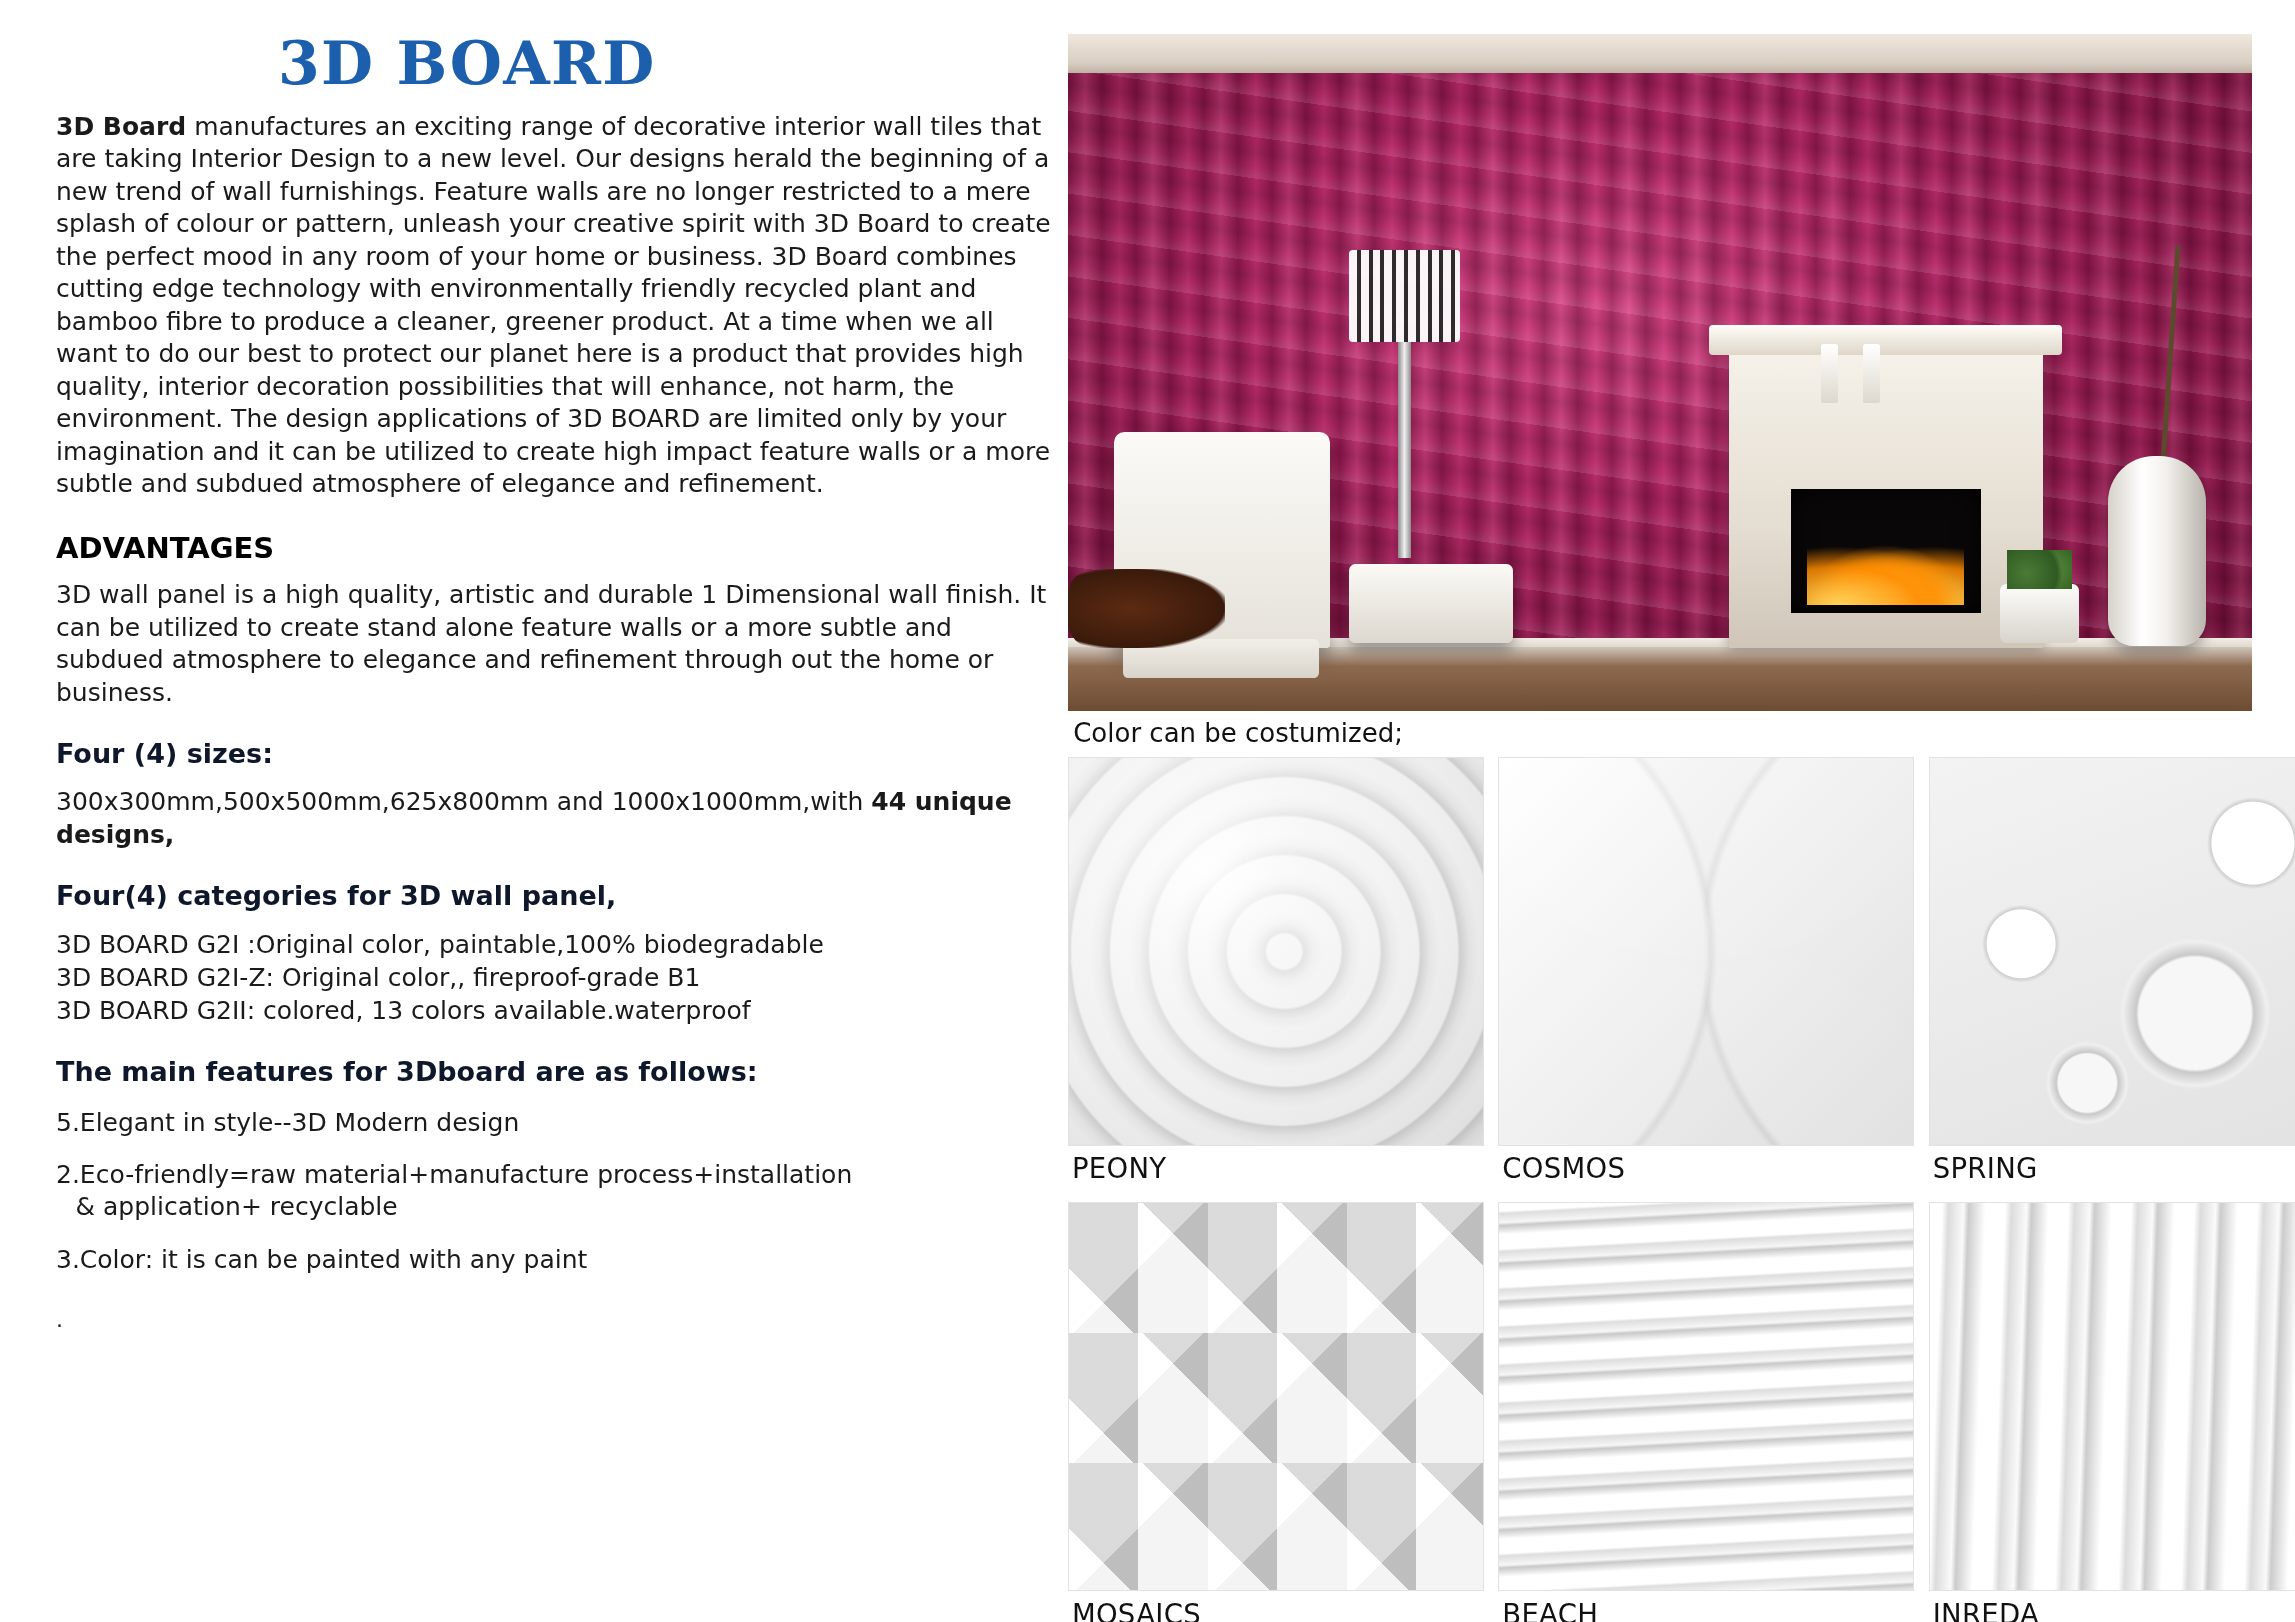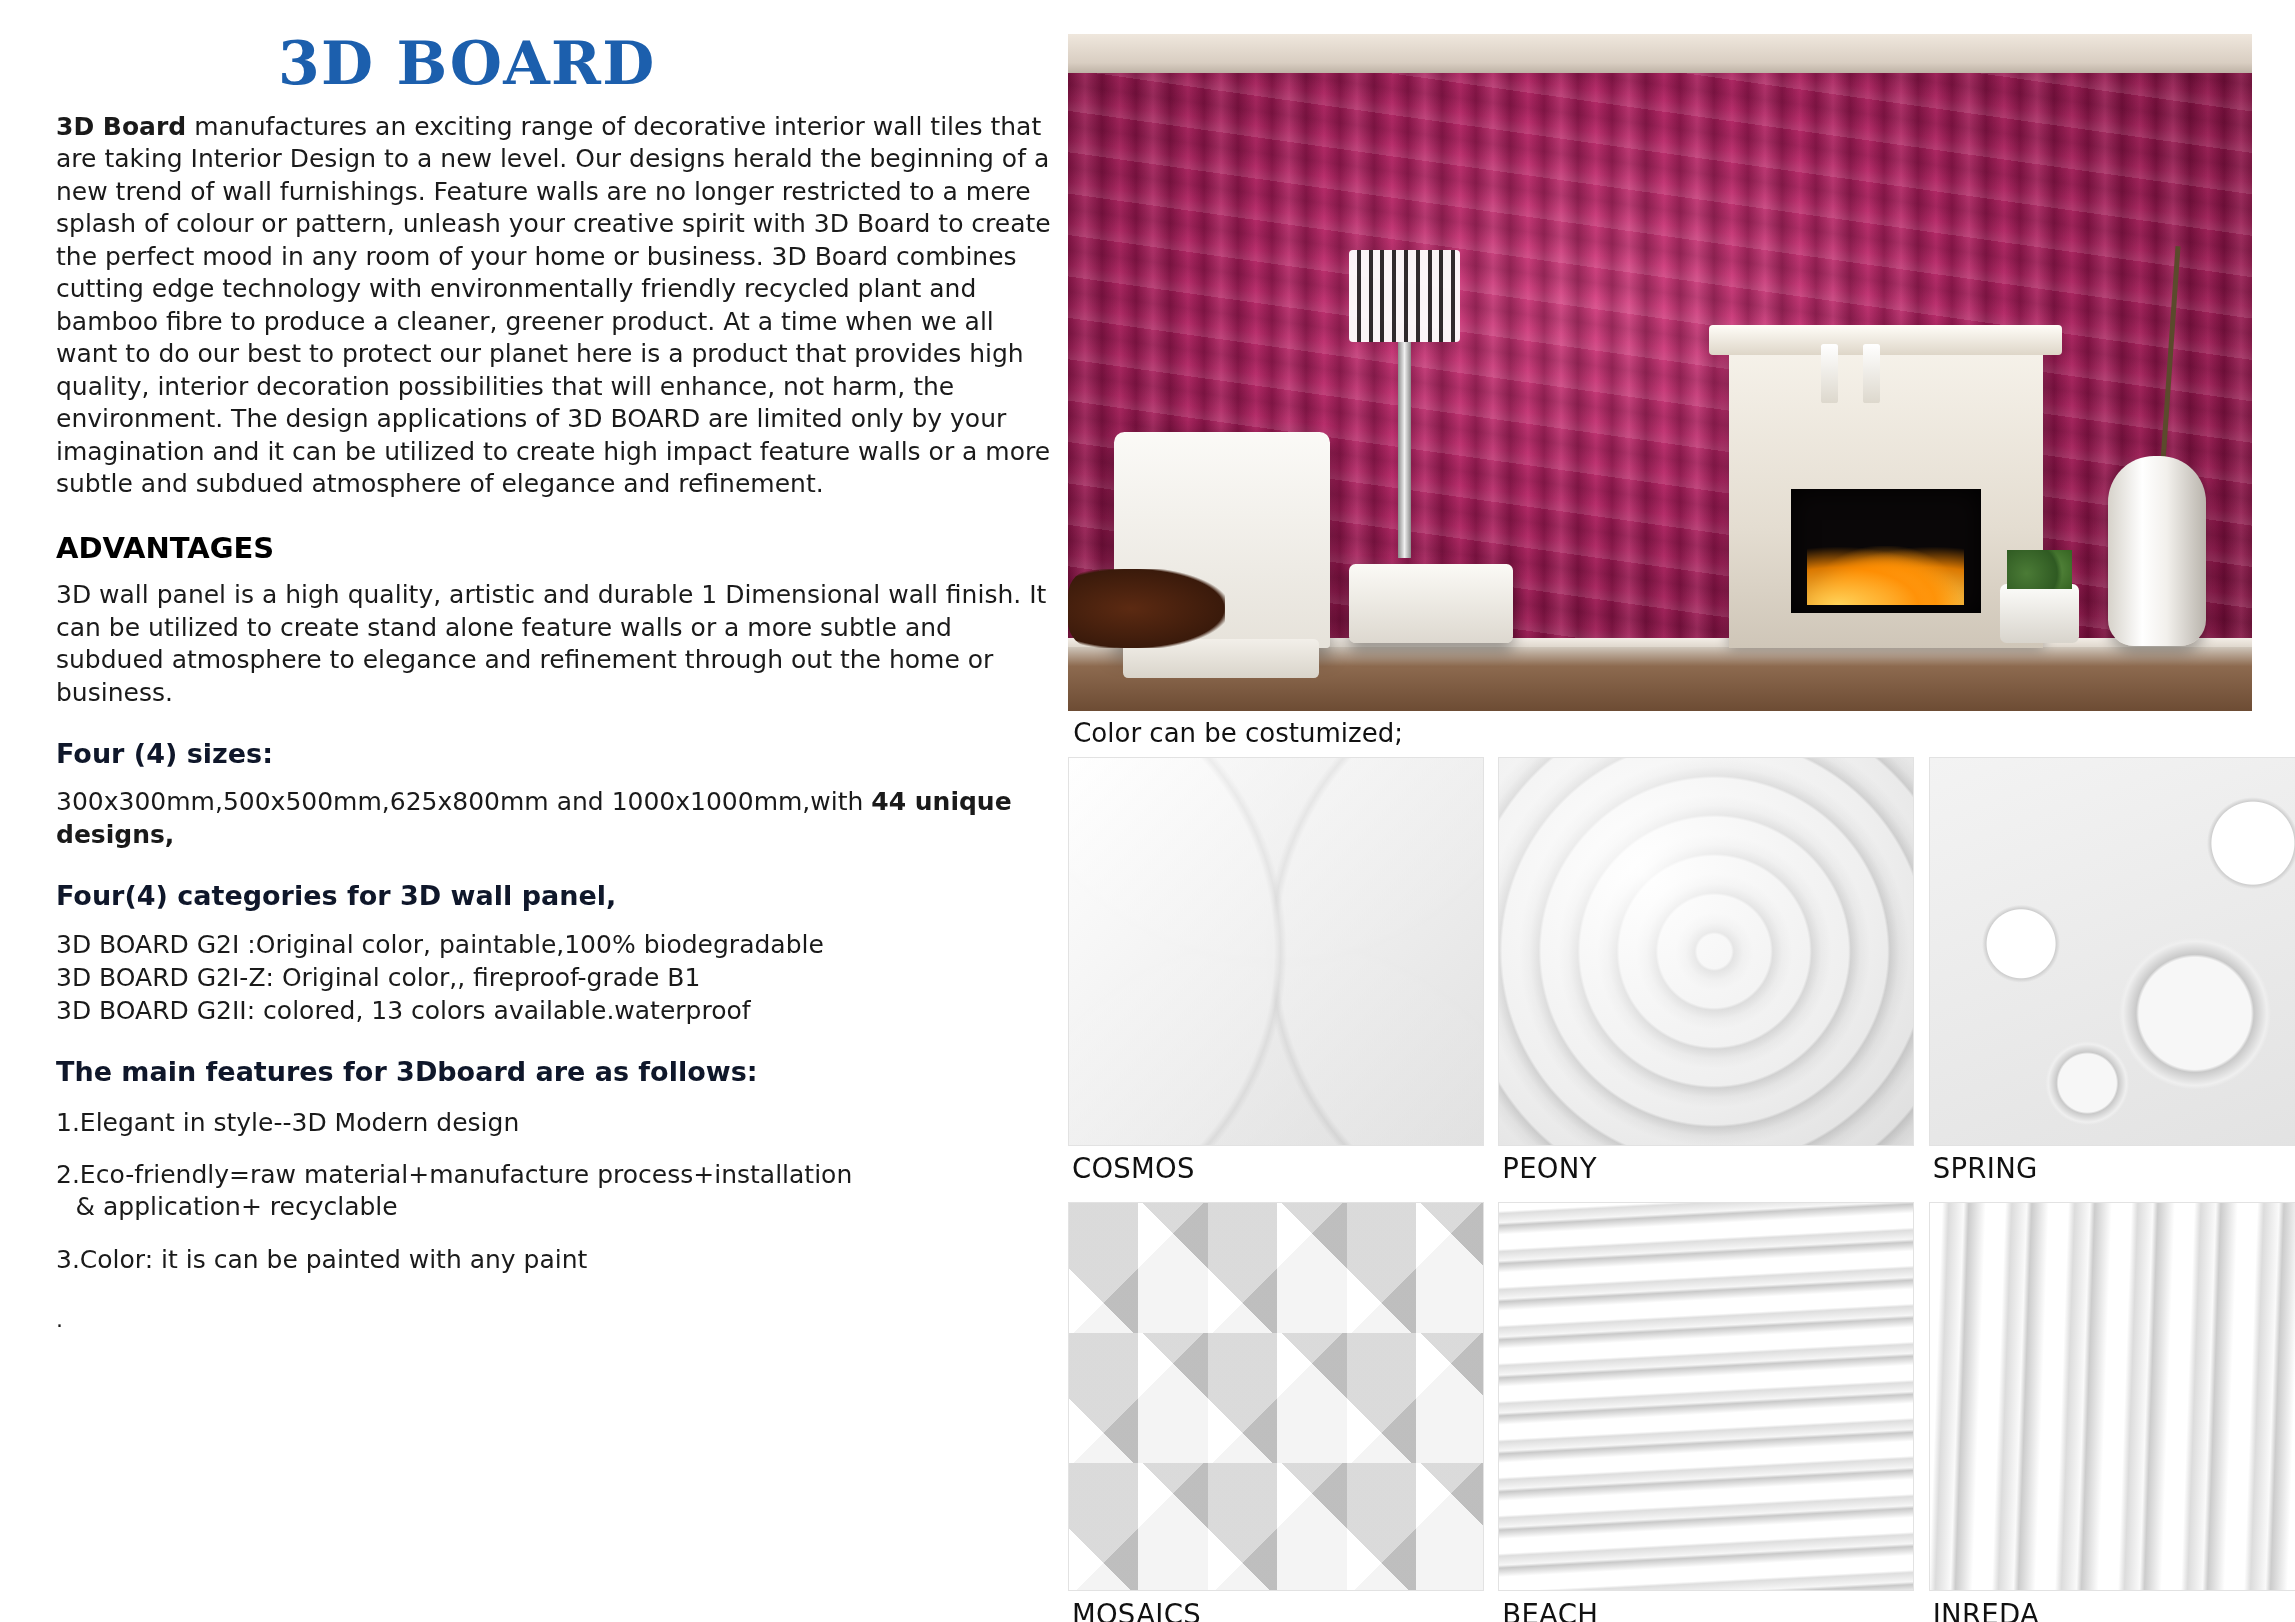--- a/index.html
+++ b/index.html
@@ -392,21 +392,21 @@
     </div>
 
     <div class="sub-head">Four(4) categories for 3D wall panel,</div>
     <div class="list-line">3D BOARD G2I :Original color, paintable,100% biodegradable</div>
     <div class="list-line">3D BOARD G2I-Z: Original color,, fireproof-grade B1</div>
     <div class="list-line">3D BOARD G2II: colored, 13 colors available.waterproof</div>
 
     <div class="sub-head">The main features for 3Dboard are as follows:</div>
 
     <div class="feature-line">
-      <span>1.Elegant in style--3D Modern design</span>
+      <span>5.Elegant in style--3D Modern design</span>
     </div>
     <div class="feature-line">
       <span>2.Eco-friendly=raw material+manufacture process+installation</span>
       <span class="indent">&amp; application+ recyclable</span>
     </div>
     <div class="feature-line">
       <span>3.Color: it is can be painted with any paint</span>
     </div>
 
     <div class="trailing-dot">.</div>
@@ -432,34 +432,34 @@
       <div class="hero-plant"></div>
       <div class="hero-branch"></div>
       <div class="hero-vase"></div>
     </div>
 
     <div class="caption-custom">Color can be costumized;</div>
 
     <div class="tile-grid">
 
       <div class="tile-cell">
+        <div class="tile-img pat-peony">
+          <span class="tile-watermark"></span>
+        </div>
+        <div class="tile-label">PEONY</div>
+      </div>
+
+      <div class="tile-cell">
         <div class="tile-img pat-cosmos">
           <span class="tile-watermark"></span>
         </div>
         <div class="tile-label">COSMOS</div>
       </div>
 
       <div class="tile-cell">
-        <div class="tile-img pat-peony">
-          <span class="tile-watermark"></span>
-        </div>
-        <div class="tile-label">PEONY</div>
-      </div>
-
-      <div class="tile-cell">
         <div class="tile-img pat-spring">
           
         </div>
         <div class="tile-label">SPRING</div>
       </div>
 
       <div class="tile-cell">
         <div class="tile-img pat-mosaics">
           <span class="tile-watermark"></span>
         </div>

